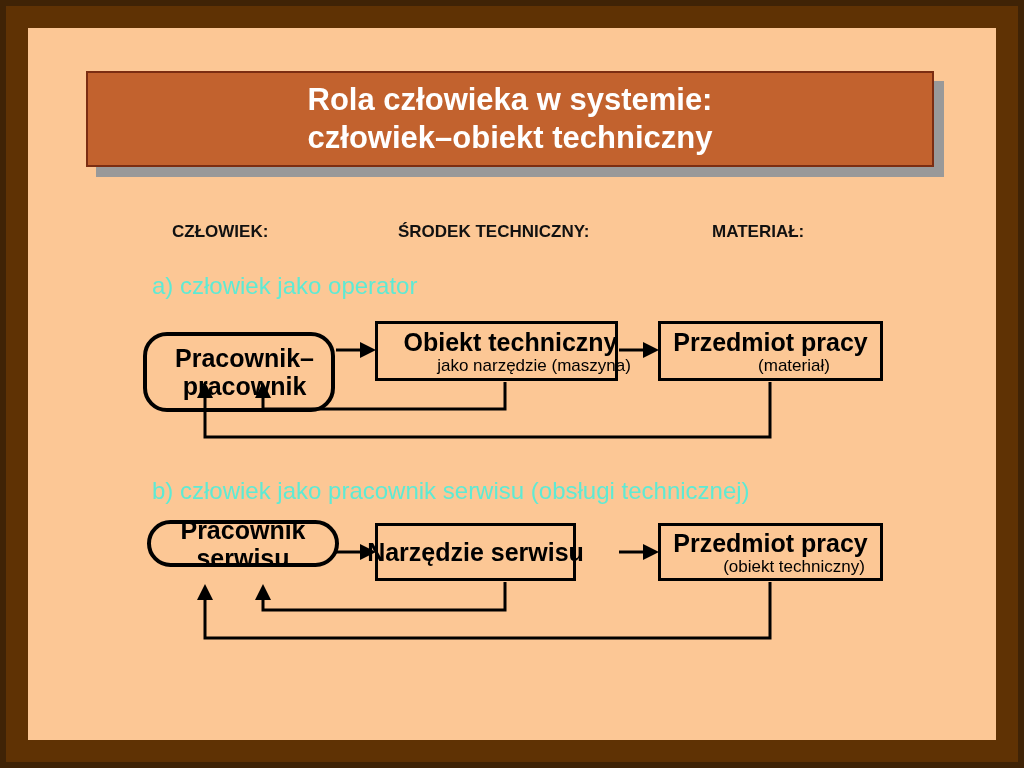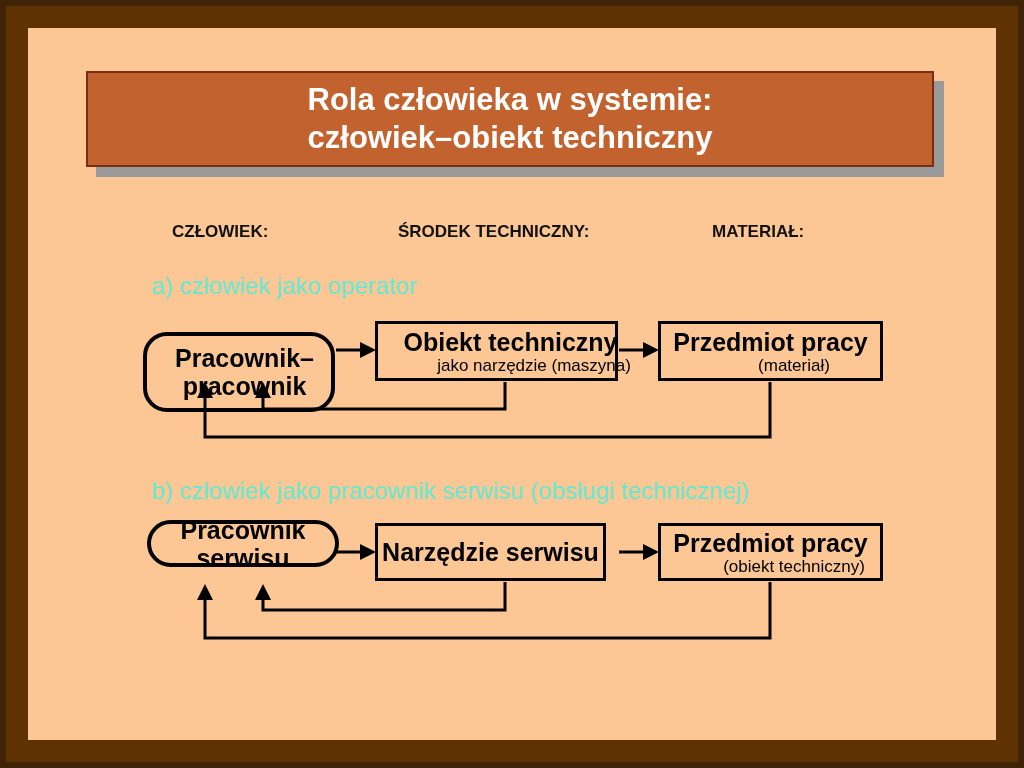--- a/index.html
+++ b/index.html
@@ -85,21 +85,21 @@
     <div class="sub">(materiał)</div>
   </div>
 
   <div class="section-label" style="left:152px;top:477px;">b) człowiek jako pracownik serwisu (obsługi technicznej)</div>
 
   <div class="box rounded" style="left:147px;top:520px;width:192px;height:47px;">
     <div class="main">Pracownik</div>
     <div class="main">serwisu</div>
   </div>
 
-  <div class="box" style="left:375px;top:523px;width:231px;height:58px;">
+  <div class="box" style="left:375px;top:523px;width:201px;height:58px;">
     <div class="main">Narzędzie serwisu</div>
   </div>
 
   <div class="box" style="left:658px;top:523px;width:225px;height:58px;">
     <div class="main">Przedmiot pracy</div>
     <div class="sub">(obiekt techniczny)</div>
   </div>
 
   <svg class="connectors" width="1024" height="768">
 

